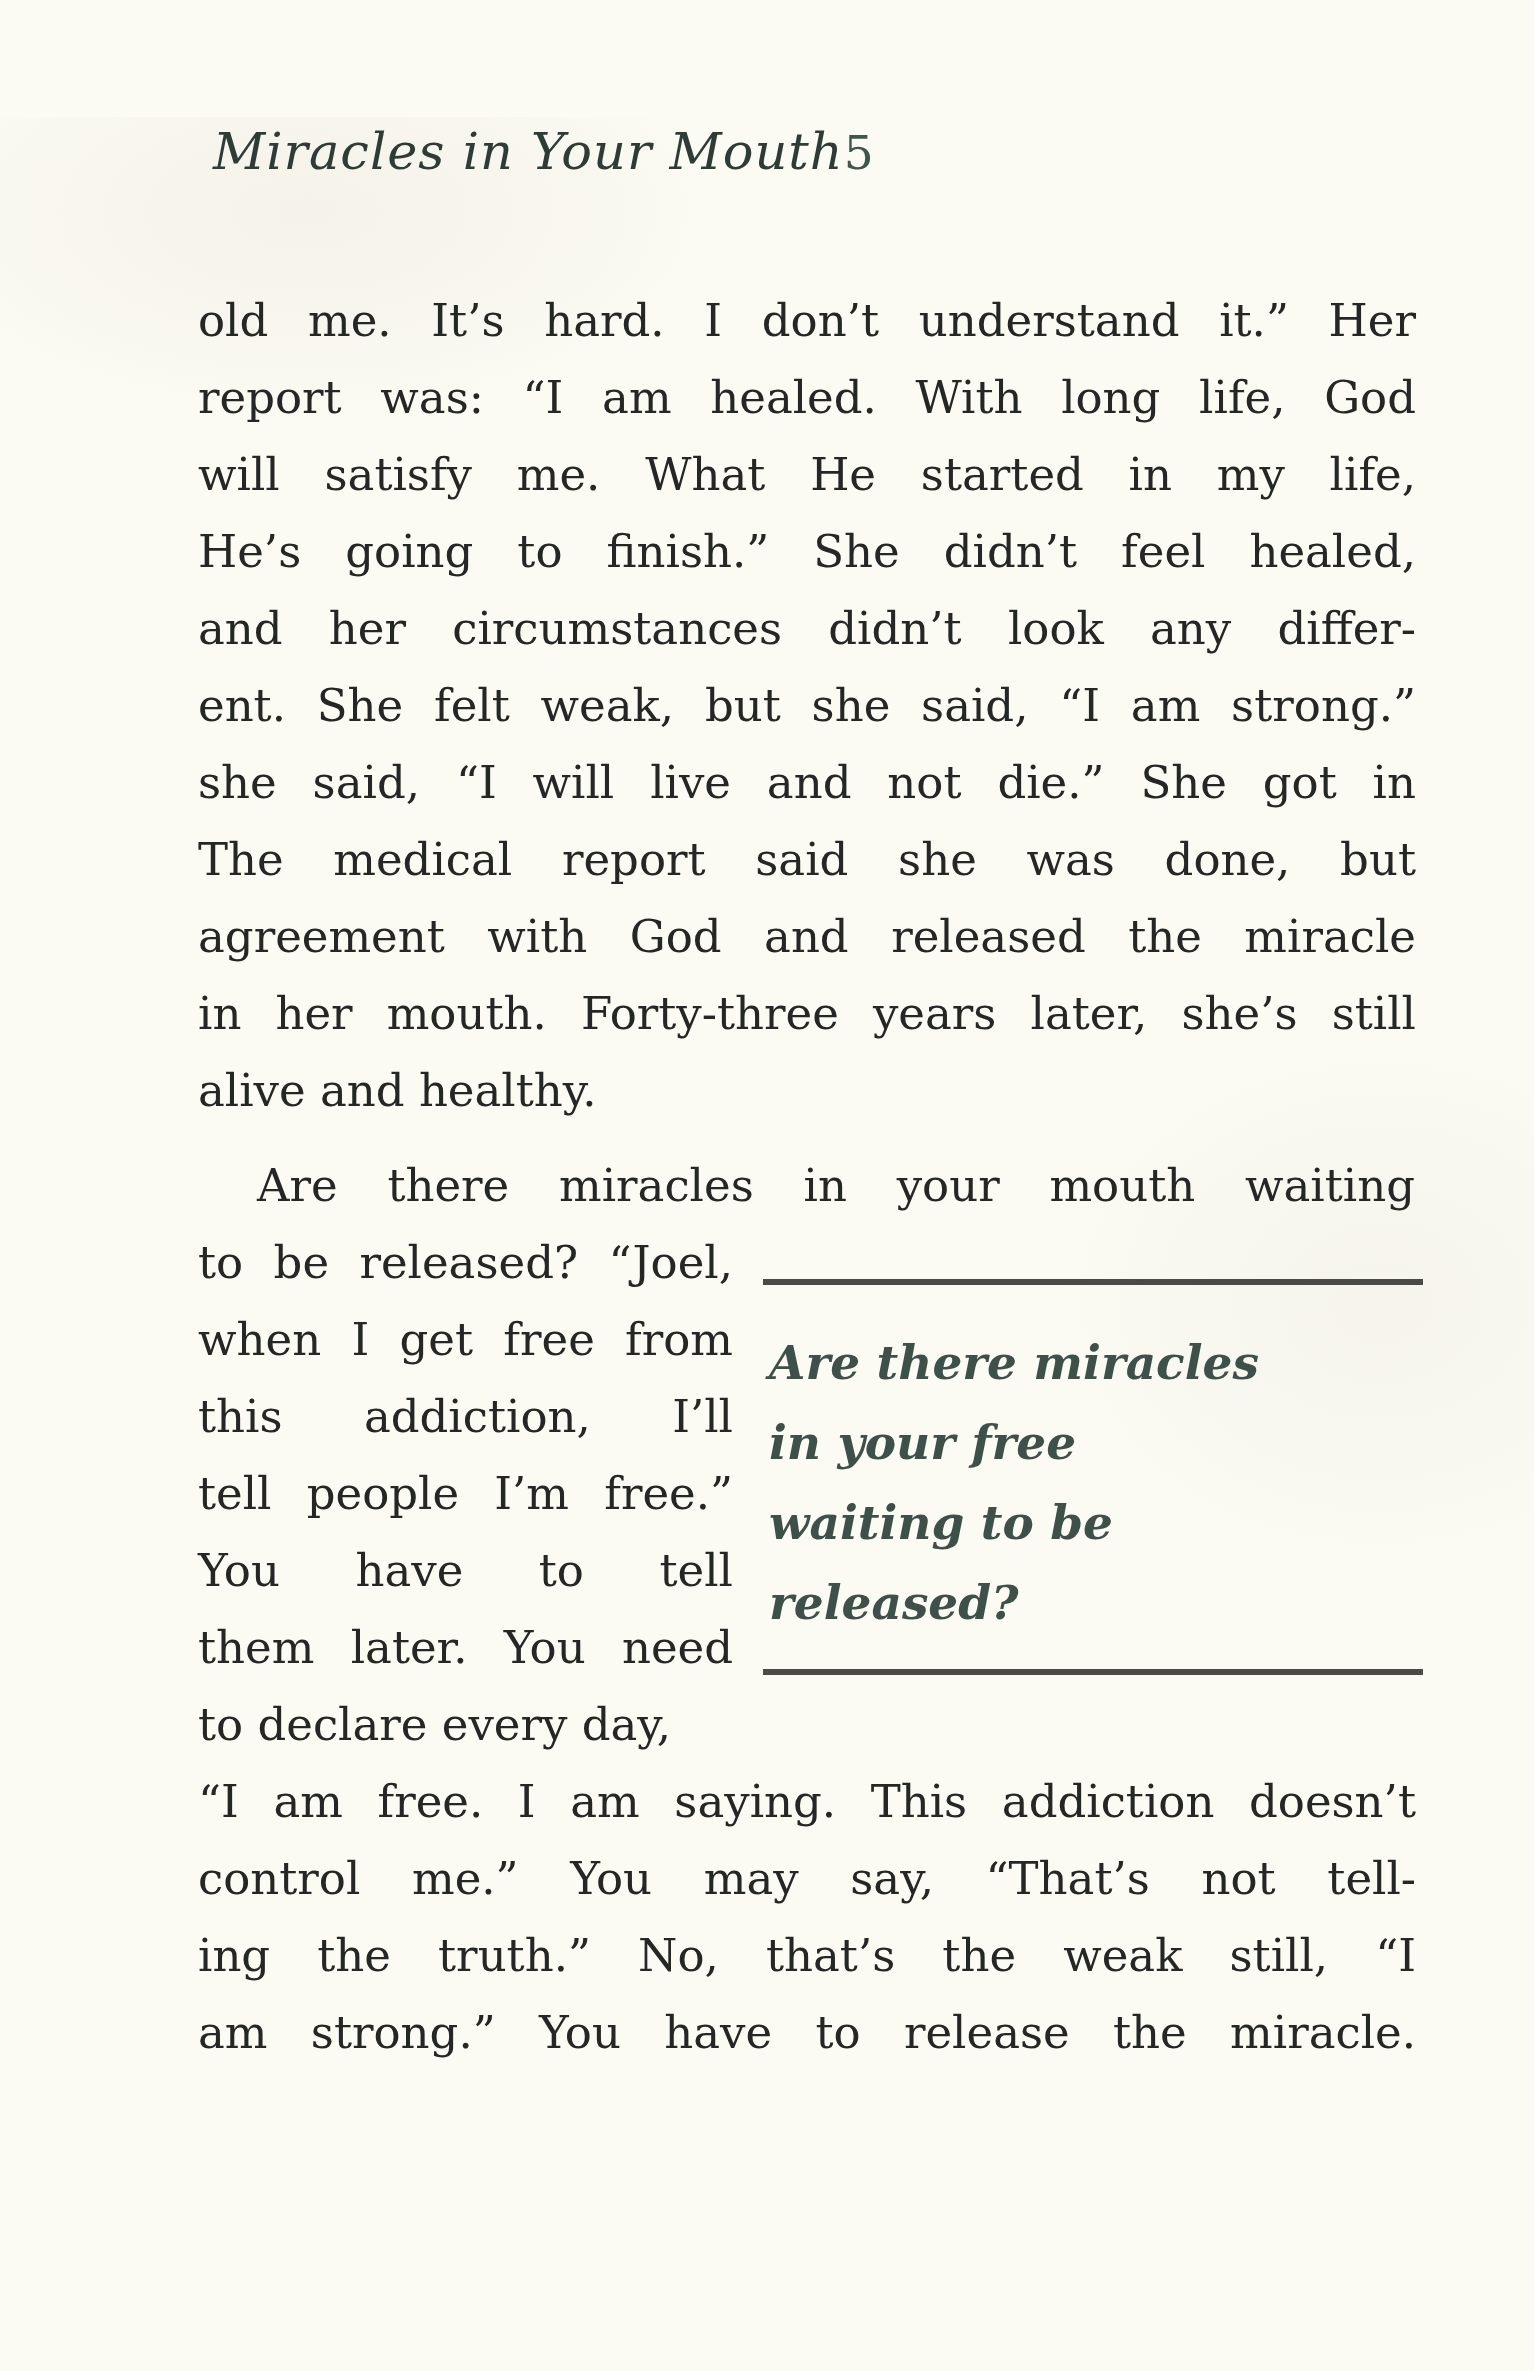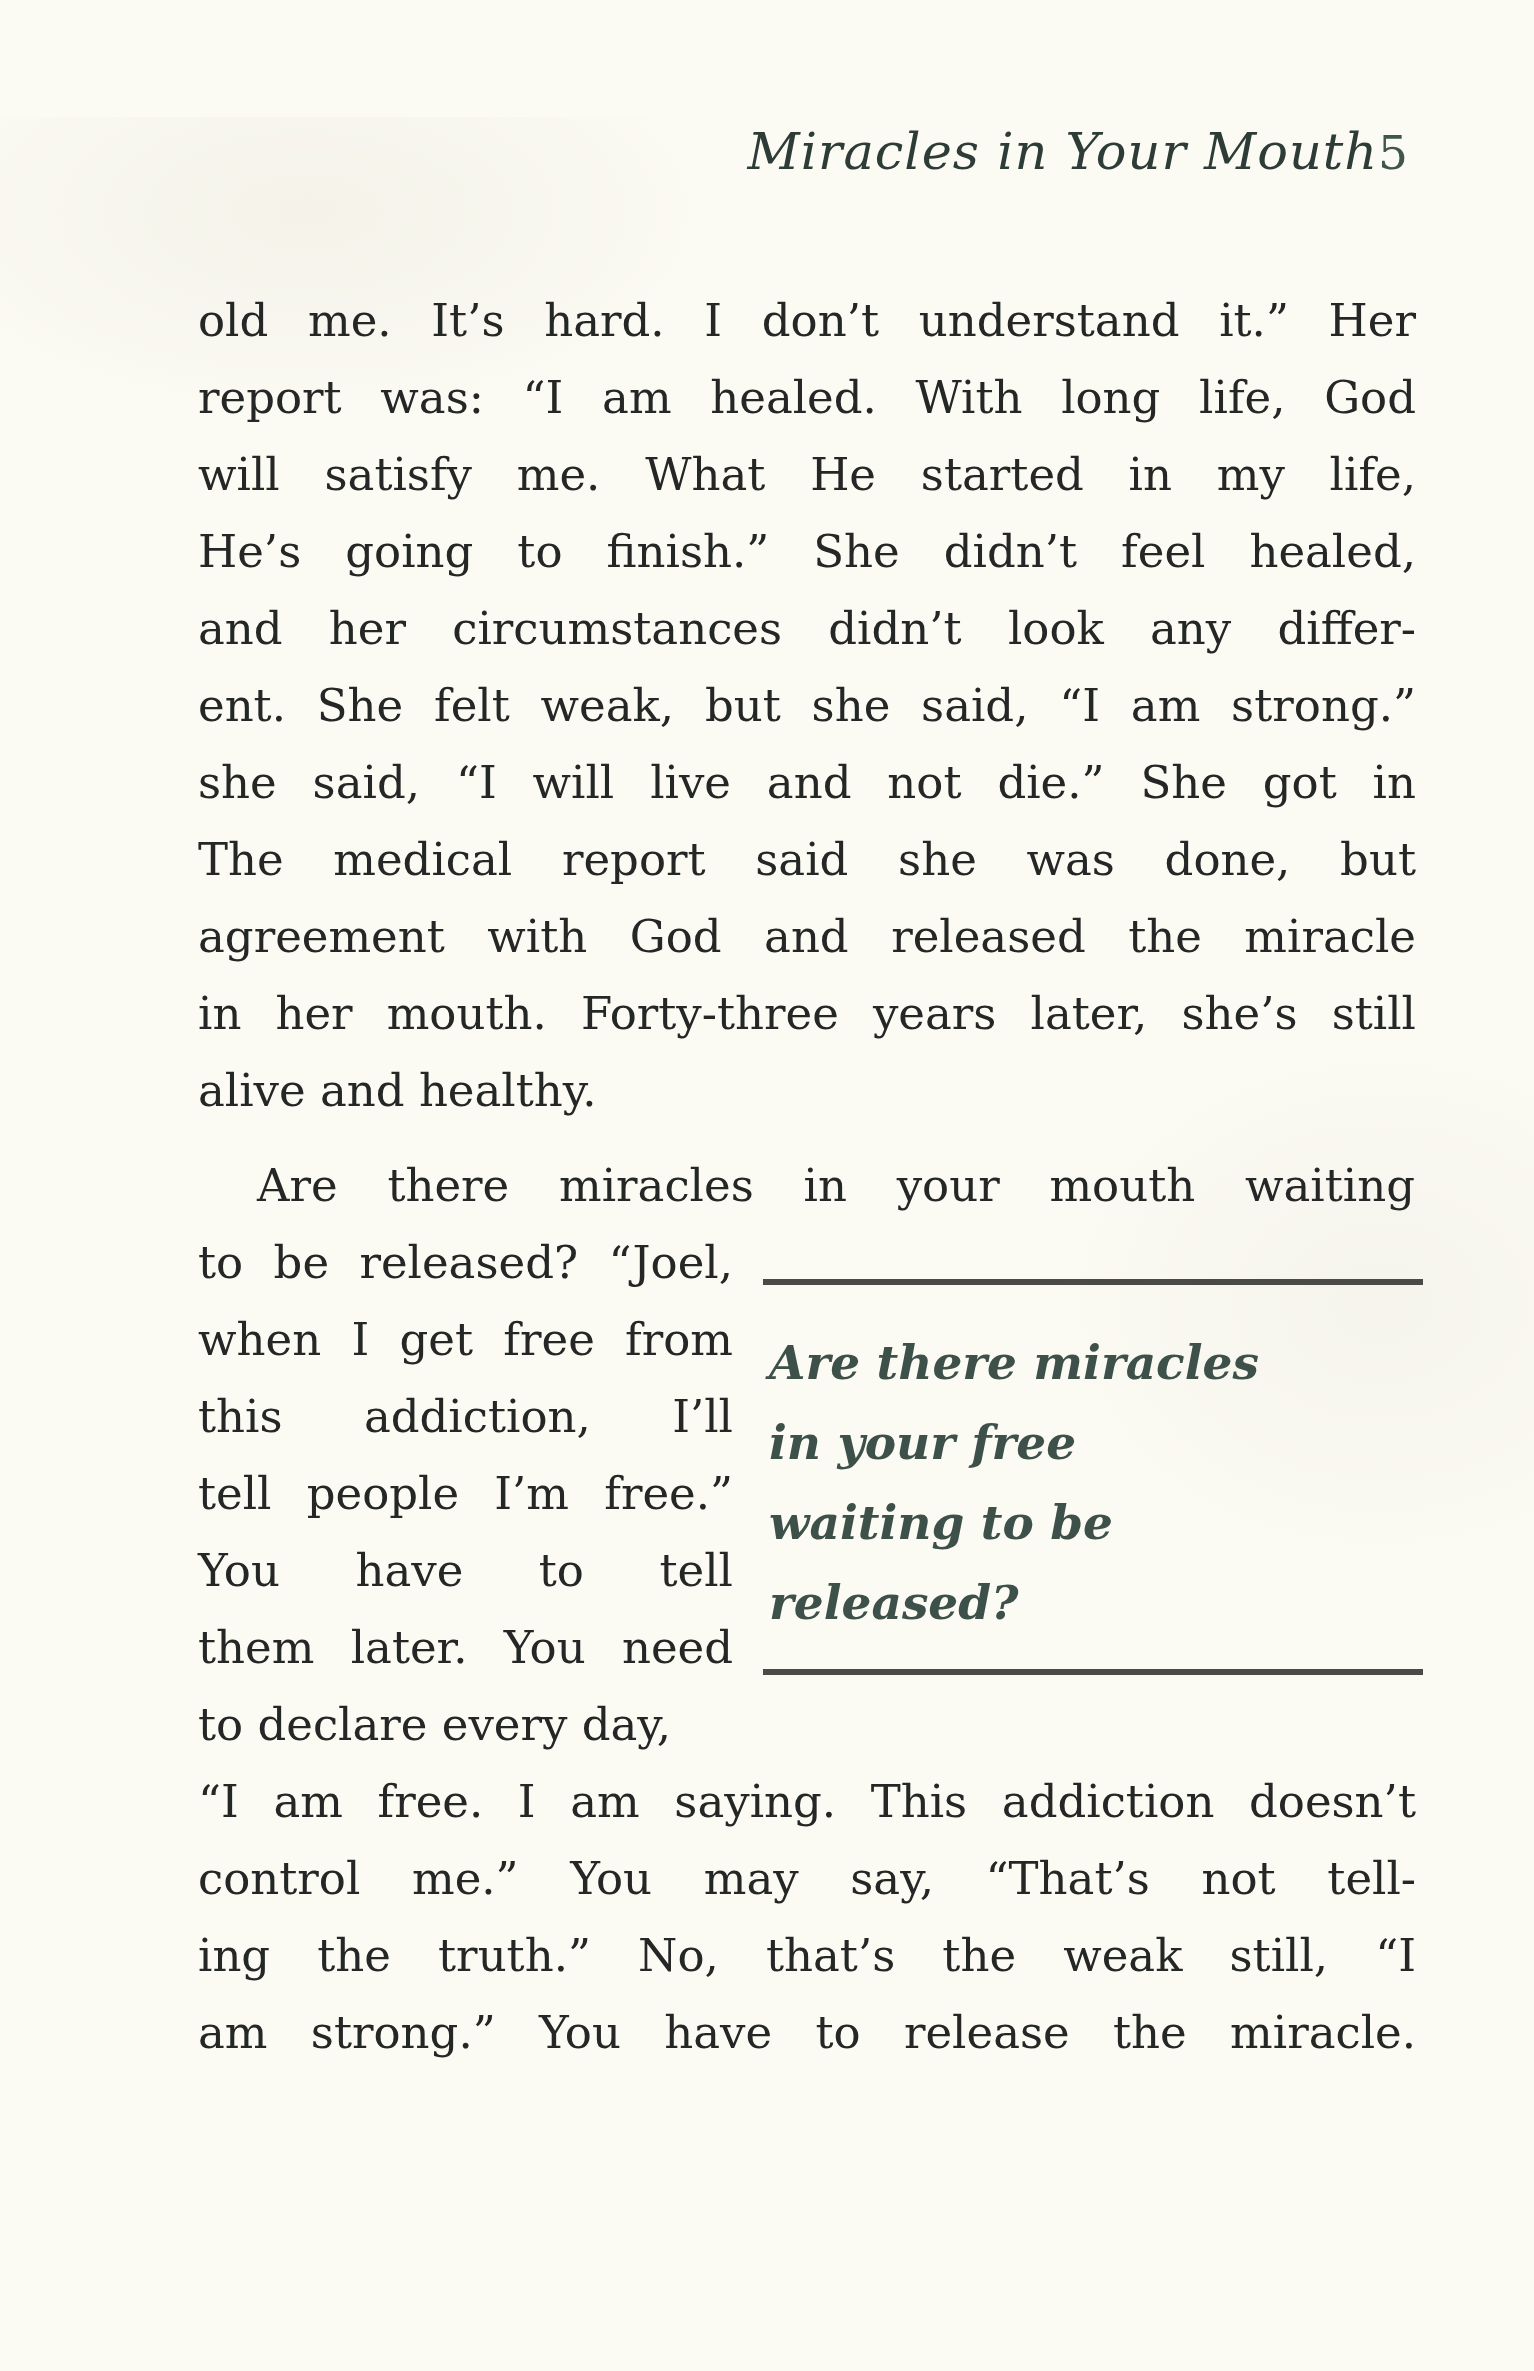--- a/index.html
+++ b/index.html
@@ -22,21 +22,21 @@
     position:relative;
     width:1535px;height:2371px;
     background:
       radial-gradient(ellipse 594px 297px at 20% 4%, rgba(235,232,220,0.45), rgba(0,0,0,0) 70%),
       radial-gradient(ellipse 495px 396px at 90% 50%, rgba(238,236,226,0.4), rgba(0,0,0,0) 70%),
       var(--bg);
     box-sizing:border-box;
   }
   .running-header{
     display:flex;
-    justify-content:flex-end;
+    justify-content:flex-start;
     align-items:baseline;
     margin:117px 127px 5px 213px;
     line-height:69px;
   }
   .running-header .title{
     font-style:italic;
     font-size:51px;
     color:var(--header-ink);
     letter-spacing:1px;
   }

